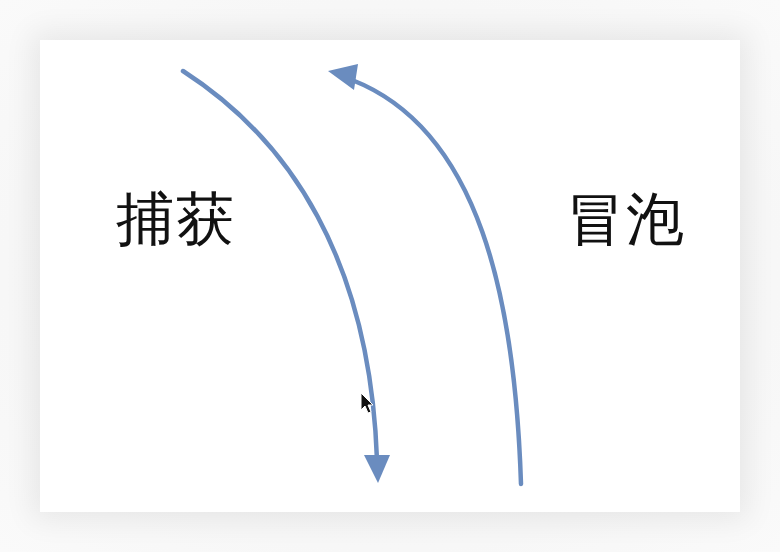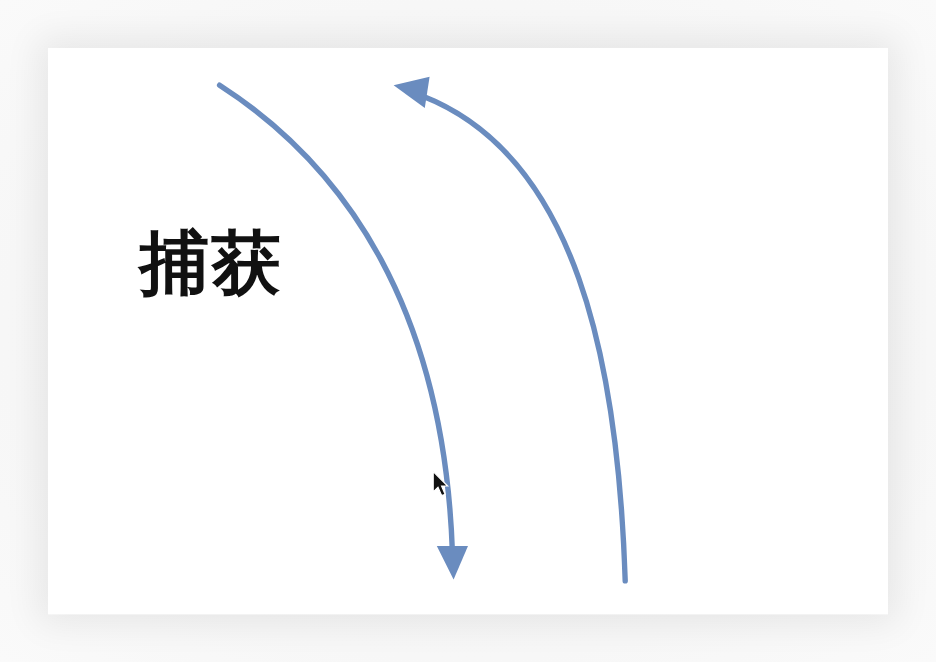--- a/index.html
+++ b/index.html
@@ -8,21 +8,20 @@
       width: 780px;
       height: 552px;
       background: #f5f5f5;
       overflow: hidden;
     }
     .stage {
       position: relative;
       width: 780px;
       height: 552px;
       background: radial-gradient(ellipse at center, #f3f3f3 0%, #f7f7f7 70%, #fafafa 100%);
-      font-weight: bold;
     }
     .card {
       position: absolute;
       left: 40px;
       top: 40px;
       width: 700px;
       height: 472px;
       background: #ffffff;
       box-shadow: 0 0 28px 8px rgba(0,0,0,0.07);
     }
@@ -65,17 +64,18 @@
       <polygon points="364,455 390,455 378,483" fill="#6a8cbf"></polygon>
     </g>
 
     <g>
       <path d="M 521 484 C 515 300, 480 130, 352 80" fill="none" stroke="#6a8cbf" stroke-width="4.5" stroke-linecap="round"></path>
       <polygon points="328,71 358,64 354,90" fill="#6a8cbf"></polygon>
     </g>
   </svg>
 
   <div class="label label-capture">捕获</div>
+  <div class="label label-bubble">冒泡</div>
 
   <svg class="cursor" viewBox="0 0 16 24">
     <path d="M1 1 L1 18 L5 14 L8 21 L11 20 L8 13 L13 13 Z" fill="#111111" stroke="#ffffff" stroke-width="1"></path>
   </svg>
 </div>
 
 </body></html>

